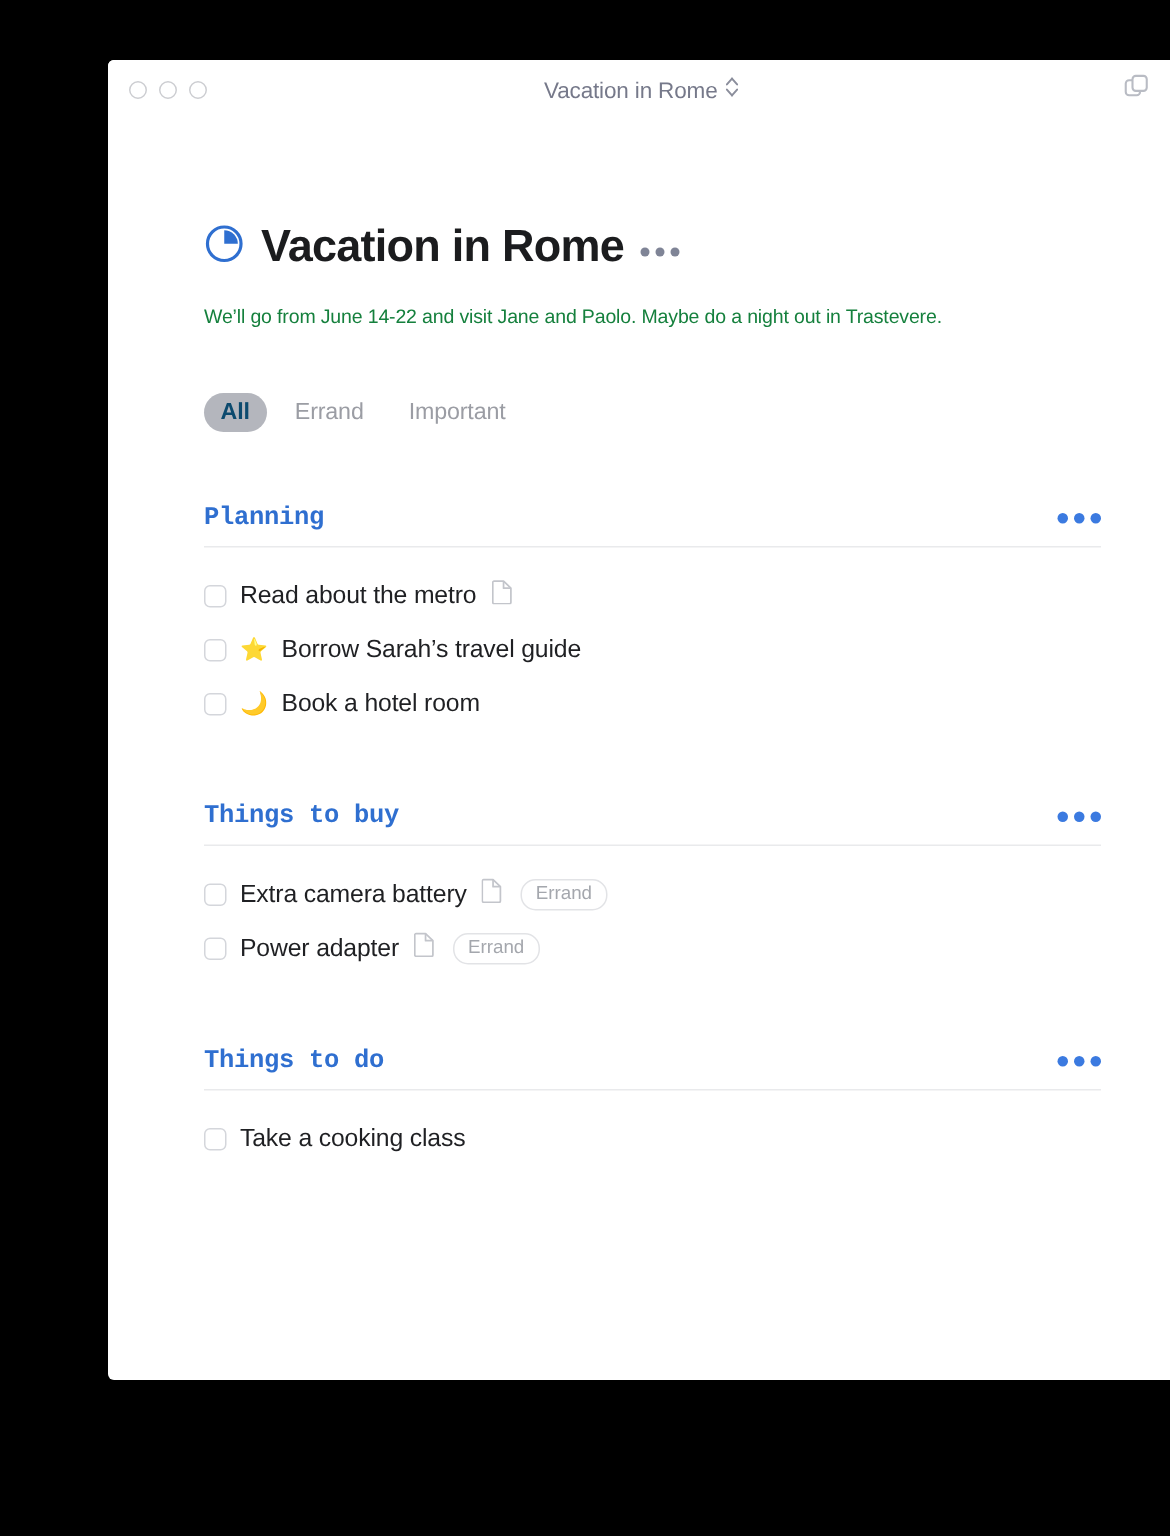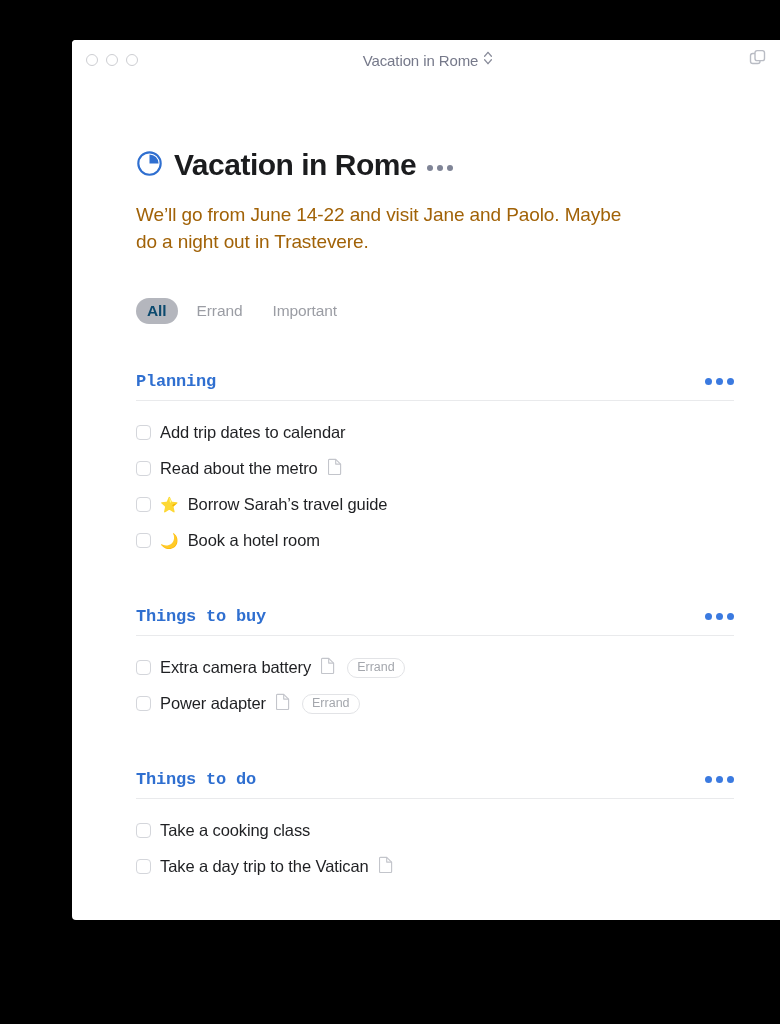--- a/index.html
+++ b/index.html
@@ -95,23 +95,23 @@
     letter-spacing: -0.5px;
   }
   .dots-gray { display: flex; gap: 4px; align-items: center; margin-top: 6px; }
   .dots-gray span {
     width: 6px; height: 6px; border-radius: 50%;
     background: #7f8496;
   }
 
   .doc-desc {
     margin-top: 20px;
-    font-size: 19px;
+    font-size: 13px;
     line-height: 1.42;
-    color: #a16207;
+    color: #15803d;
     max-width: 500px;
     letter-spacing: -0.1px;
   }
 
   
   .filters {
     margin-top: 42px;
     display: flex;
     align-items: center;
     gap: 8px;
@@ -250,24 +250,20 @@
         <div class="section-head">
           <span class="section-title">Planning</span>
           <span class="dots-blue">
             <span></span>
               <span></span>
               <span></span>
           </span>
         </div>
         <div class="task-list">
 
-          <div class="task">
-            <span class="checkbox"></span>
-            <span class="task-text">Add trip dates to calendar</span>
-          </div>
 
 
           <div class="task">
             <span class="checkbox"></span>
             <span class="task-text">Read about the metro</span>
             <span class="note-icon">
               <svg width="14" height="17" viewBox="0 0 14 17">
                 <path d="M1.4 1.4 h6.3 l4.9 4.7 v9.5 a0.9 0.9 0 0 1 -0.9 0.9 h-10.3 a0.9 0.9 0 0 1 -0.9 -0.9 v-13.3 a0.9 0.9 0 0 1 0.9 -0.9 z" fill="#ffffff" stroke="#c3c5cb" stroke-width="1.15" stroke-linejoin="round"></path>
                 <path d="M7.7 1.4 v4.7 h4.9" fill="none" stroke="#c3c5cb" stroke-width="1.15" stroke-linejoin="round"></path>
               </svg>
@@ -336,29 +332,19 @@
               <span></span>
           </span>
         </div>
         <div class="task-list">
 
           <div class="task">
             <span class="checkbox"></span>
             <span class="task-text">Take a cooking class</span>
           </div>
 
-          <div class="task">
-            <span class="checkbox"></span>
-            <span class="task-text">Take a day trip to the Vatican</span>
-            <span class="note-icon">
-              <svg width="14" height="17" viewBox="0 0 14 17">
-                <path d="M1.4 1.4 h6.3 l4.9 4.7 v9.5 a0.9 0.9 0 0 1 -0.9 0.9 h-10.3 a0.9 0.9 0 0 1 -0.9 -0.9 v-13.3 a0.9 0.9 0 0 1 0.9 -0.9 z" fill="#ffffff" stroke="#c3c5cb" stroke-width="1.15" stroke-linejoin="round"></path>
-                <path d="M7.7 1.4 v4.7 h4.9" fill="none" stroke="#c3c5cb" stroke-width="1.15" stroke-linejoin="round"></path>
-              </svg>
-            </span>
-          </div>
 
         </div>
       </div>
 
     </div>
   </div>
 </div>
 
 </body></html>

